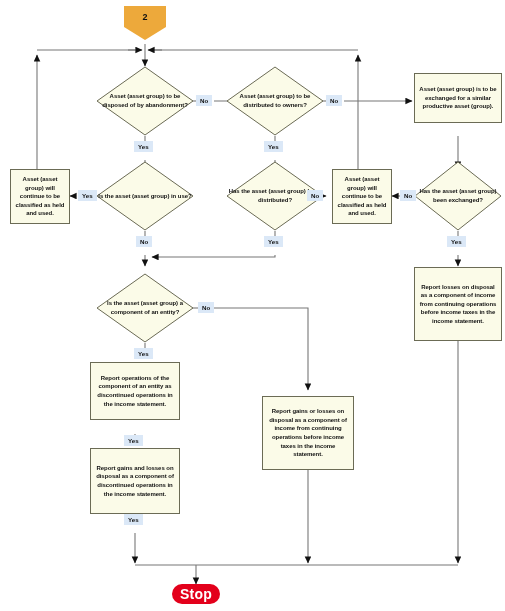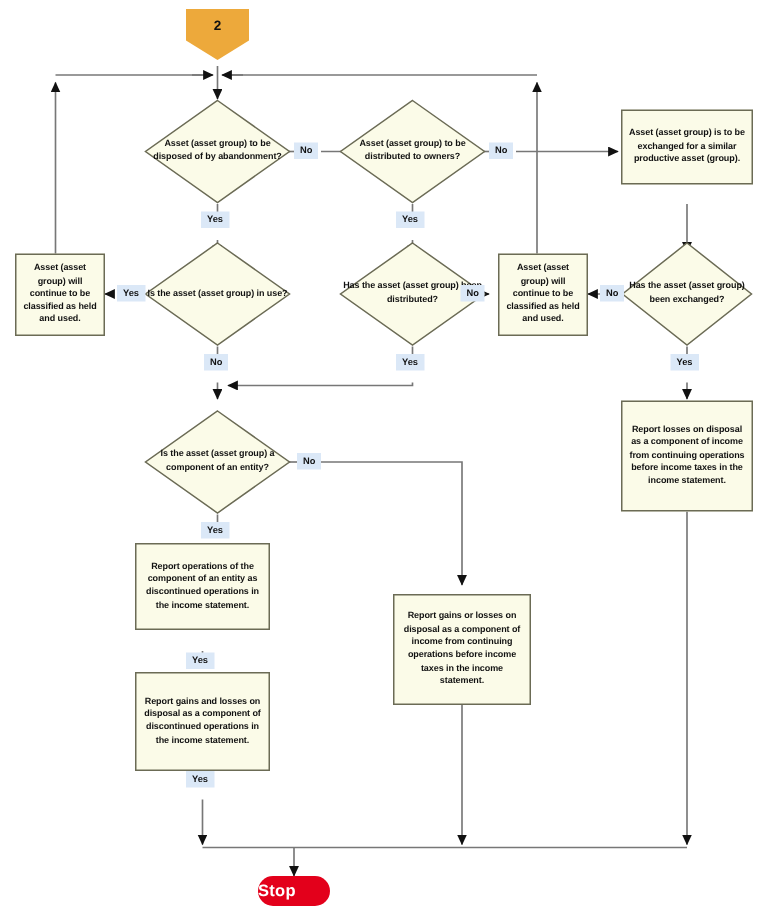--- a/index.html
+++ b/index.html
@@ -67,23 +67,23 @@
     box-sizing:border-box;
     clip-path:polygon(0 0,100% 0,100% 62%,50% 100%,0 62%);
   }
 
   
   .stop{
     position:absolute;
     background:#e3001b;
     color:#ffffff;
     border-radius:11px;
-    font-size:11px;
+    font-size:14px;
     font-weight:bold;
-    display:flex;align-items:center;
+    display:flex;align-items:center;justify-content:center;
     letter-spacing:0.2px;
   }
 </style>
 </head>
 <body>
 
 <div id="canvas">
 
   <svg id="wires" viewBox="0 0 505 611">
     <defs>

